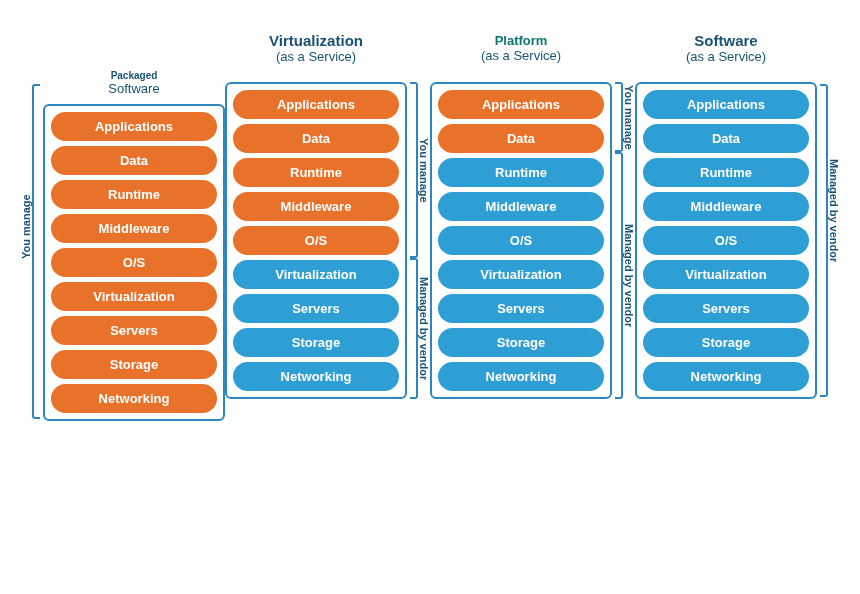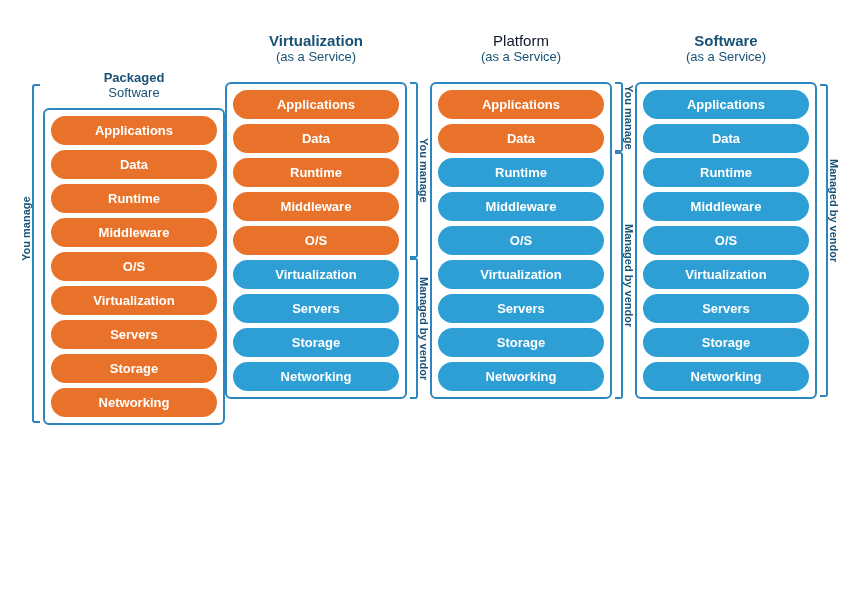--- a/index.html
+++ b/index.html
@@ -35,21 +35,21 @@
 
 <div class="diagram-wrapper">
   <div class="columns-area" id="columns-area">
   <div style="display: flex; flex-direction: row; flex: 1 1 0%; align-items: stretch;">
         <div style="display: flex; flex-direction: row; align-items: stretch; margin-right: 3px;">
           <div style="writing-mode: vertical-rl; text-orientation: mixed; transform: rotate(180deg); font-size: 11px; font-weight: bold; color: rgb(26, 82, 118); display: flex; align-items: center; justify-content: center; white-space: nowrap; padding-bottom: 10px;">You manage</div>
           <div style="width: 8px; border-top: 2px solid rgb(46, 134, 193); border-right: none; border-bottom: 2px solid rgb(46, 134, 193); border-left: 2px solid rgb(46, 134, 193); border-image: initial; margin-top: 62px; margin-bottom: 2px; border-radius: 3px 0px 0px 3px;"></div>
         </div>
         <div style="display: flex; flex-direction: column; flex: 1 1 0%;">
           <div style="text-align: center; margin-bottom: 8px; min-height: 52px; display: flex; flex-direction: column; align-items: center; justify-content: center;">
-            <span style="font-size: 13px; font-weight: bold; color: rgb(26, 82, 118); margin-top: 48px;">Packaged</span>
+            <span style="font-size: 10px; font-weight: bold; color: rgb(26, 82, 118); margin-top: 48px;">Packaged</span>
             <span style="font-size: 13px; color: rgb(26, 82, 118);">Software</span>
           </div>
           <div style="border: 2px solid rgb(46, 134, 193); border-radius: 6px; padding: 6px; display: flex; flex-direction: column; gap: 5px; flex: 1 1 0%;">
             <div style="border-radius: 20px; padding: 7px 4px; text-align: center; font-size: 13px; font-weight: bold; color: rgb(255, 255, 255); background: rgb(232, 114, 42);">Applications</div>
             <div style="border-radius: 20px; padding: 7px 4px; text-align: center; font-size: 13px; font-weight: bold; color: rgb(255, 255, 255); background: rgb(232, 114, 42);">Data</div>
             <div style="border-radius: 20px; padding: 7px 4px; text-align: center; font-size: 13px; font-weight: bold; color: rgb(255, 255, 255); background: rgb(232, 114, 42);">Runtime</div>
             <div style="border-radius: 20px; padding: 7px 4px; text-align: center; font-size: 13px; font-weight: bold; color: rgb(255, 255, 255); background: rgb(232, 114, 42);">Middleware</div>
             <div style="border-radius: 20px; padding: 7px 4px; text-align: center; font-size: 13px; font-weight: bold; color: rgb(255, 255, 255); background: rgb(232, 114, 42);">O/S</div>
             <div style="border-radius: 20px; padding: 7px 4px; text-align: center; font-size: 13px; font-weight: bold; color: rgb(255, 255, 255); background: rgb(232, 114, 42);">Virtualization</div>
             <div style="border-radius: 20px; padding: 7px 4px; text-align: center; font-size: 13px; font-weight: bold; color: rgb(255, 255, 255); background: rgb(232, 114, 42);">Servers</div>
@@ -83,21 +83,21 @@
           </div>
           <div style="display: flex; flex-direction: row; flex: 4 1 0%; align-items: stretch;">
             <div style="width: 8px; border-top: 2px solid rgb(46, 134, 193); border-right: 2px solid rgb(46, 134, 193); border-bottom: 2px solid rgb(46, 134, 193); border-left: none; border-image: initial; border-radius: 0px 3px 3px 0px; flex: 0 0 8px;"></div>
             <div style="writing-mode: vertical-rl; text-orientation: mixed; font-size: 11px; font-weight: bold; color: rgb(26, 82, 118); display: flex; align-items: center; justify-content: center; white-space: nowrap;">Managed by vendor</div>
           </div>
         </div>
       </div>
       <div style="display: flex; flex-direction: row; flex: 1 1 0%; align-items: stretch;">
         <div style="display: flex; flex-direction: column; flex: 1 1 0%;">
           <div style="text-align: center; margin-bottom: 8px; min-height: 52px; display: flex; flex-direction: column; align-items: center; justify-content: center;">
-            <span style="font-size: 15px; font-weight: normal; color: #0f172a;">Platform</span>
+            <span style="font-size: 13px; font-weight: bold; color: #0f766e;">Platform</span>
             <span style="font-size: 13px; color: rgb(26, 82, 118);">(as a Service)</span>
           </div>
           <div style="border: 2px solid rgb(46, 134, 193); border-radius: 6px; padding: 6px; display: flex; flex-direction: column; gap: 5px; flex: 1 1 0%;">
             <div style="border-radius: 20px; padding: 7px 4px; text-align: center; font-size: 13px; font-weight: bold; color: rgb(255, 255, 255); background: rgb(232, 114, 42);">Applications</div>
             <div style="border-radius: 20px; padding: 7px 4px; text-align: center; font-size: 13px; font-weight: bold; color: rgb(255, 255, 255); background: rgb(232, 114, 42);">Data</div>
             <div style="border-radius: 20px; padding: 7px 4px; text-align: center; font-size: 13px; font-weight: bold; color: rgb(255, 255, 255); background: rgb(46, 159, 212);">Runtime</div>
             <div style="border-radius: 20px; padding: 7px 4px; text-align: center; font-size: 13px; font-weight: bold; color: rgb(255, 255, 255); background: rgb(46, 159, 212);">Middleware</div>
             <div style="border-radius: 20px; padding: 7px 4px; text-align: center; font-size: 13px; font-weight: bold; color: rgb(255, 255, 255); background: rgb(46, 159, 212);">O/S</div>
             <div style="border-radius: 20px; padding: 7px 4px; text-align: center; font-size: 13px; font-weight: bold; color: rgb(255, 255, 255); background: rgb(46, 159, 212);">Virtualization</div>
             <div style="border-radius: 20px; padding: 7px 4px; text-align: center; font-size: 13px; font-weight: bold; color: rgb(255, 255, 255); background: rgb(46, 159, 212);">Servers</div>

